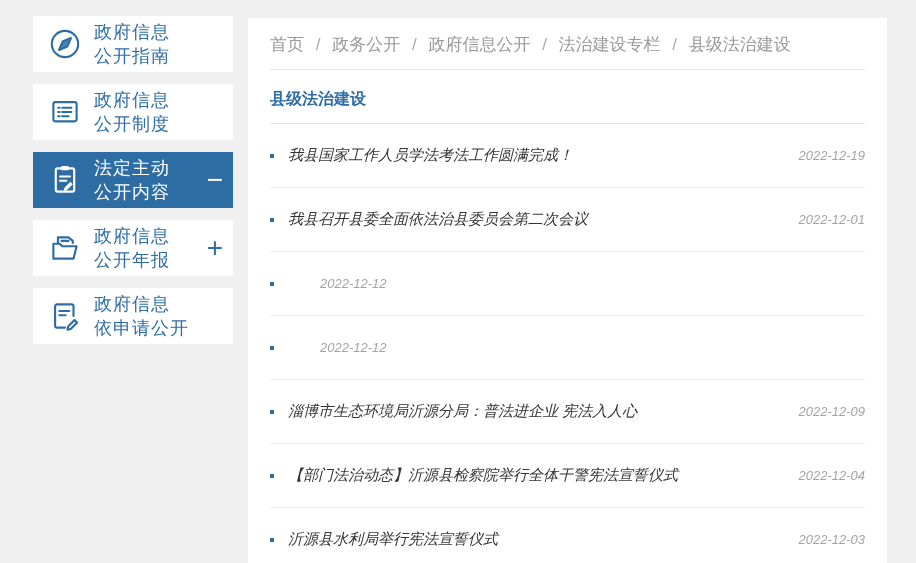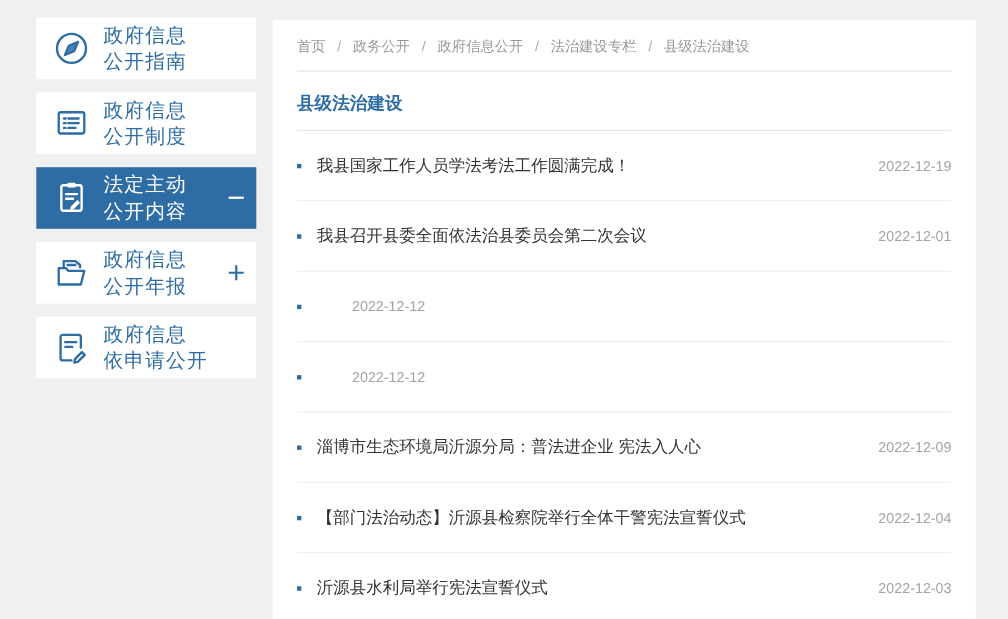--- a/index.html
+++ b/index.html
@@ -76,21 +76,21 @@
   .main {
     position: absolute;
     left: 248px;
     top: 18px;
     width: 639px;
     height: 545px;
     background: #ffffff;
     padding: 0 22px;
   }
   .breadcrumb {
-    font-size: 13px;
+    font-size: 17px;
     color: #999999;
     padding: 15px 0 13px 0;
     border-bottom: 1px solid #e3e3e3;
   }
   .breadcrumb .crumb { color: #999999; text-decoration: none; cursor: pointer; }
   .breadcrumb .crumb.current { cursor: default; }
   .breadcrumb .sep { margin: 0 7px; color: #aaaaaa; }
 
   .section-title {
     font-size: 16px;
@@ -99,20 +99,21 @@
     padding: 19px 0 13px 0;
     border-bottom: 1px solid #e3e3e3;
   }
 
   .article-list { }
   .article-row {
     display: flex;
     align-items: center;
     height: 64px;
     border-bottom: 1px solid #ededed;
+    font-style: italic;
   }
   .article-row .bullet {
     width: 4px;
     height: 4px;
     background: #2e6da4;
     flex: 0 0 4px;
     margin-right: 14px;
   }
   .article-row .a-title {
     flex: 1;

